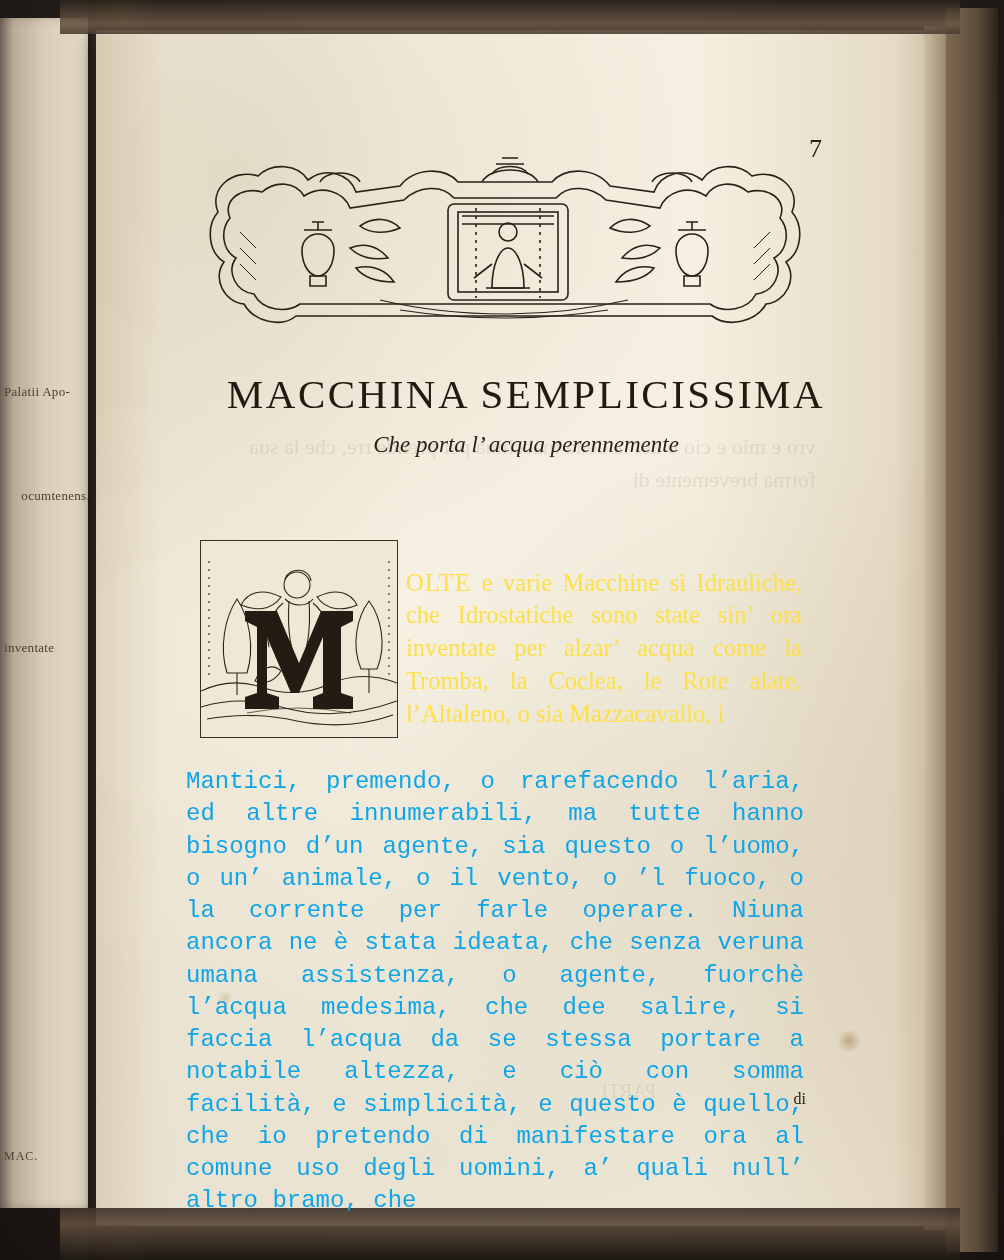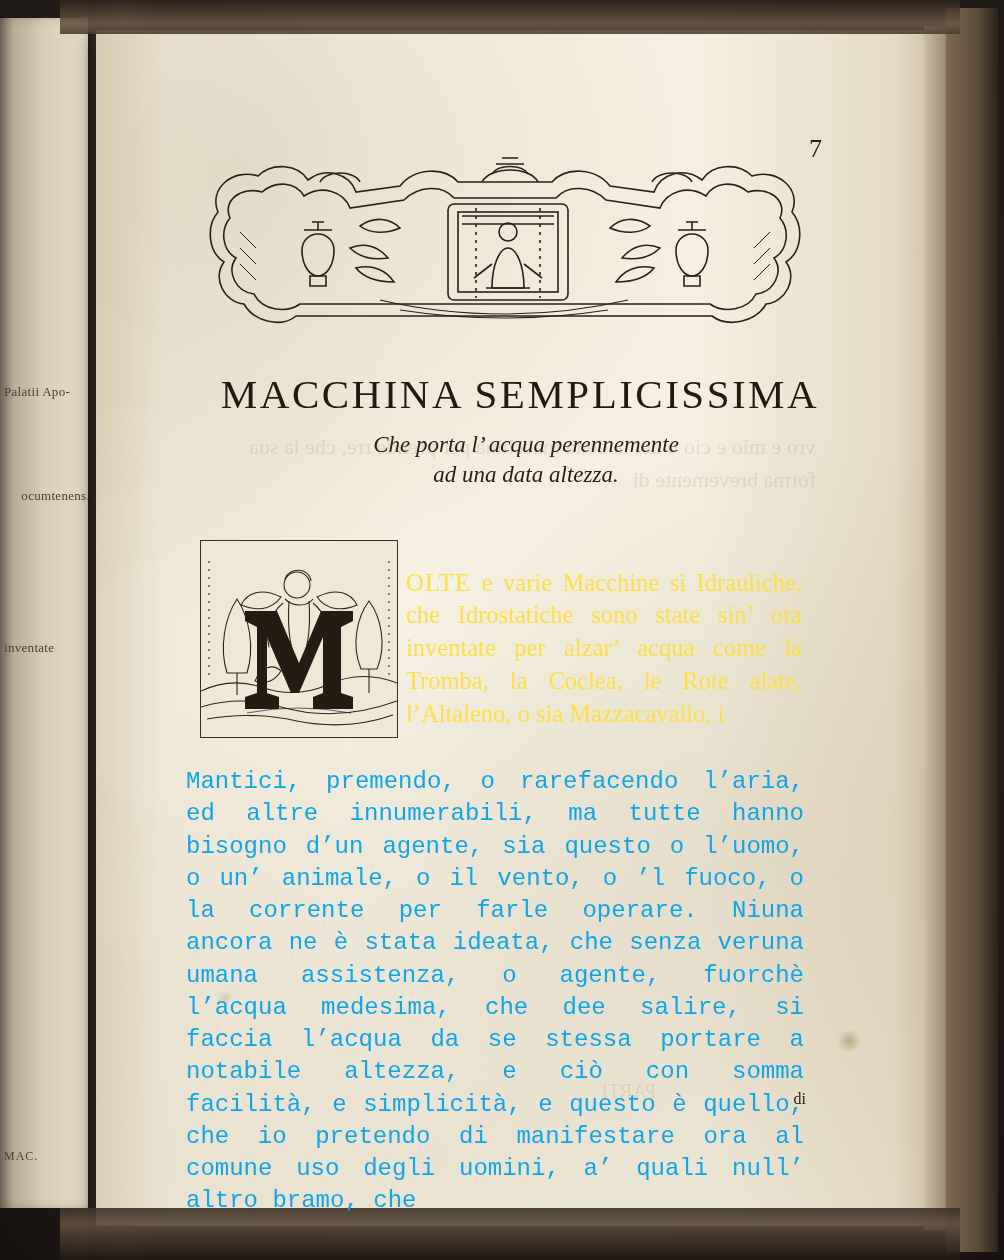--- a/index.html
+++ b/index.html
@@ -167,21 +167,21 @@
     position: absolute;
     left: 104px;
     top: 122px;
     width: 610px;
     height: 200px;
   }
   .headpiece svg { display:block; width:100%; height:100%; }
 
   .title {
     position: absolute;
-    left: 54px;
+    left: 60px;
     top: 340px;
     width: 740px;
     text-align: center;
     font-size: 41px;
     letter-spacing: 2.5px;
     font-family: "Liberation Serif", serif;
     color: #211a11;
   }
   .subtitle {
     position: absolute;
@@ -360,21 +360,20 @@
           <path d="M180,148 q60,14 124,14 q64,0 124,-14" stroke-width="1.2"></path>
           <path d="M200,158 q104,16 208,0" stroke-width="1.2"></path>
         </g>
       </svg>
     </div>
 
     <div class="title">MACCHINA SEMPLICISSIMA</div>
 
     <div class="subtitle">
       <div>Che porta l’ acqua perennemente</div>
-      <div>ad una data altezza.</div>
     </div>
 
     <div class="dropcap">
       <svg viewBox="0 0 196 196" xmlns="http://www.w3.org/2000/svg">
         <rect x="0" y="0" width="196" height="196" fill="#efe8d6"></rect>
         <g stroke="#2e251a" fill="none" stroke-width="1.1">
 
           <path d="M0,150 q30,-14 60,-4 q34,12 66,-2 q34,-16 70,-2"></path>
           <path d="M0,166 q40,-12 80,0 q56,16 116,-6"></path>
           <path d="M6,178 q44,-8 90,2 q50,10 96,-6"></path>

